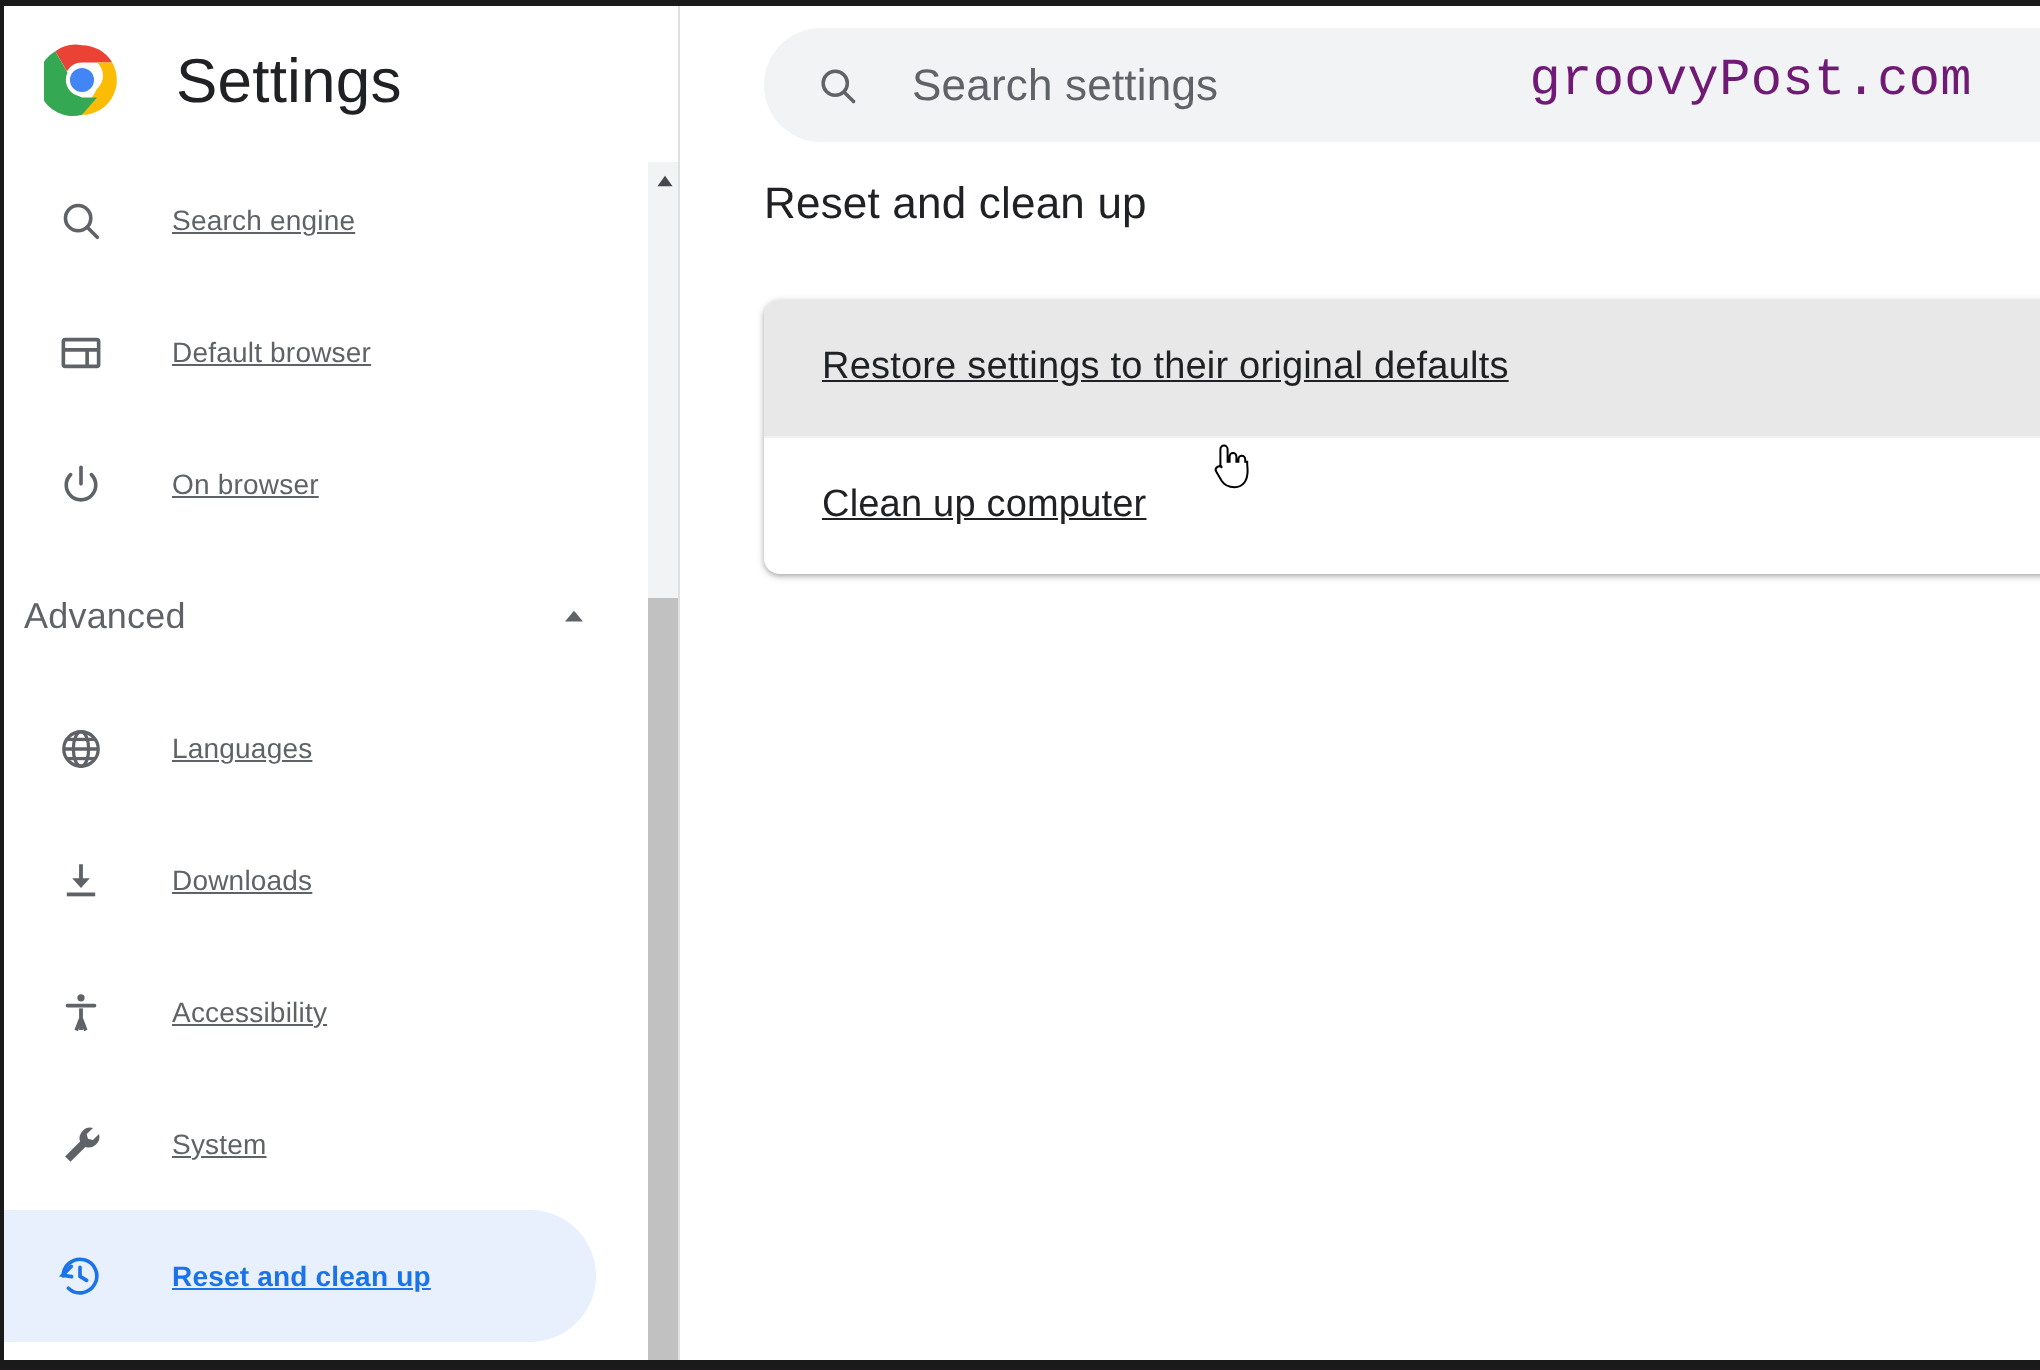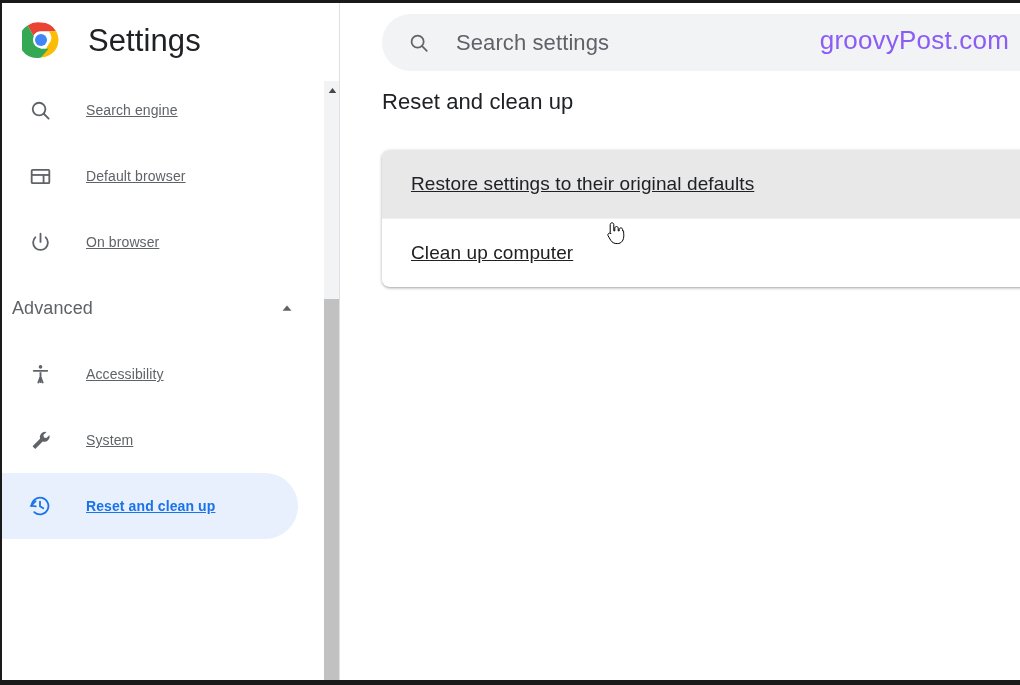--- a/index.html
+++ b/index.html
@@ -198,25 +198,25 @@
   }
   .searchbar .s-placeholder {
     margin-left: 26px;
     font-size: 22px;
     color: #5f6368;
     letter-spacing: .1px;
   }
 
   .watermark {
     position: absolute;
-    right: 11px;
+    right: 34px;
     top: 22px;
-    font-family: Liberation Sans, sans-serif;
+    font-family: Liberation Mono, monospace;
     font-size: 26px;
-    color: #8b5cf6;
+    color: #701a75;
     letter-spacing: .2px;
     white-space: nowrap;
     user-select: none;
   }
 
   .content {
     position: relative;
     width: 679px;
     height: 602px;
     background: #ffffff;
@@ -331,21 +331,42 @@
 
       <div class="nav-section">
         <span class="label">Advanced</span>
         <span class="chev">
           <svg viewBox="0 0 24 24" width="18" height="18" fill="currentColor">
             <path d="M12 8.5l6 7.2H6z"></path>
           </svg>
         </span>
       </div>
 
-
+      <div class="nav-item">
+        <span class="ico">
+          <svg viewBox="0 0 24 24" width="23" height="23" fill="none" stroke="currentColor" stroke-width="1.7">
+            <circle cx="12" cy="12" r="9"></circle>
+            <ellipse cx="12" cy="12" rx="4" ry="9"></ellipse>
+            <line x1="3" y1="12" x2="21" y2="12"></line>
+            <line x1="4.3" y1="7" x2="19.7" y2="7"></line>
+            <line x1="4.3" y1="17" x2="19.7" y2="17"></line>
+          </svg>
+        </span>
+        <span class="label">Languages</span>
+      </div>
+
+      <div class="nav-item">
+        <span class="ico">
+          <svg viewBox="0 0 24 24" width="23" height="23" fill="currentColor">
+            <path d="M11 3.2h2v7.3h3.6L12 15.6 7.4 10.5H11z"></path>
+            <rect x="4.6" y="18" width="14.8" height="2"></rect>
+          </svg>
+        </span>
+        <span class="label">Downloads</span>
+      </div>
 
       <div class="nav-item">
         <span class="ico">
           <svg viewBox="0 0 24 24" width="23" height="23" fill="currentColor">
             <circle cx="12" cy="4.1" r="1.9"></circle>
             <rect x="4" y="7.2" width="16" height="1.9" rx=".9"></rect>
             <path d="M11 9.6h2v11.3h-2z"></path>
             <path d="M8.6 20.8l2.3-6.1 1.8.7-2.3 6.1z"></path>
             <path d="M15.4 20.8l-2.3-6.1-1.8.7 2.3 6.1z"></path>
           </svg>

